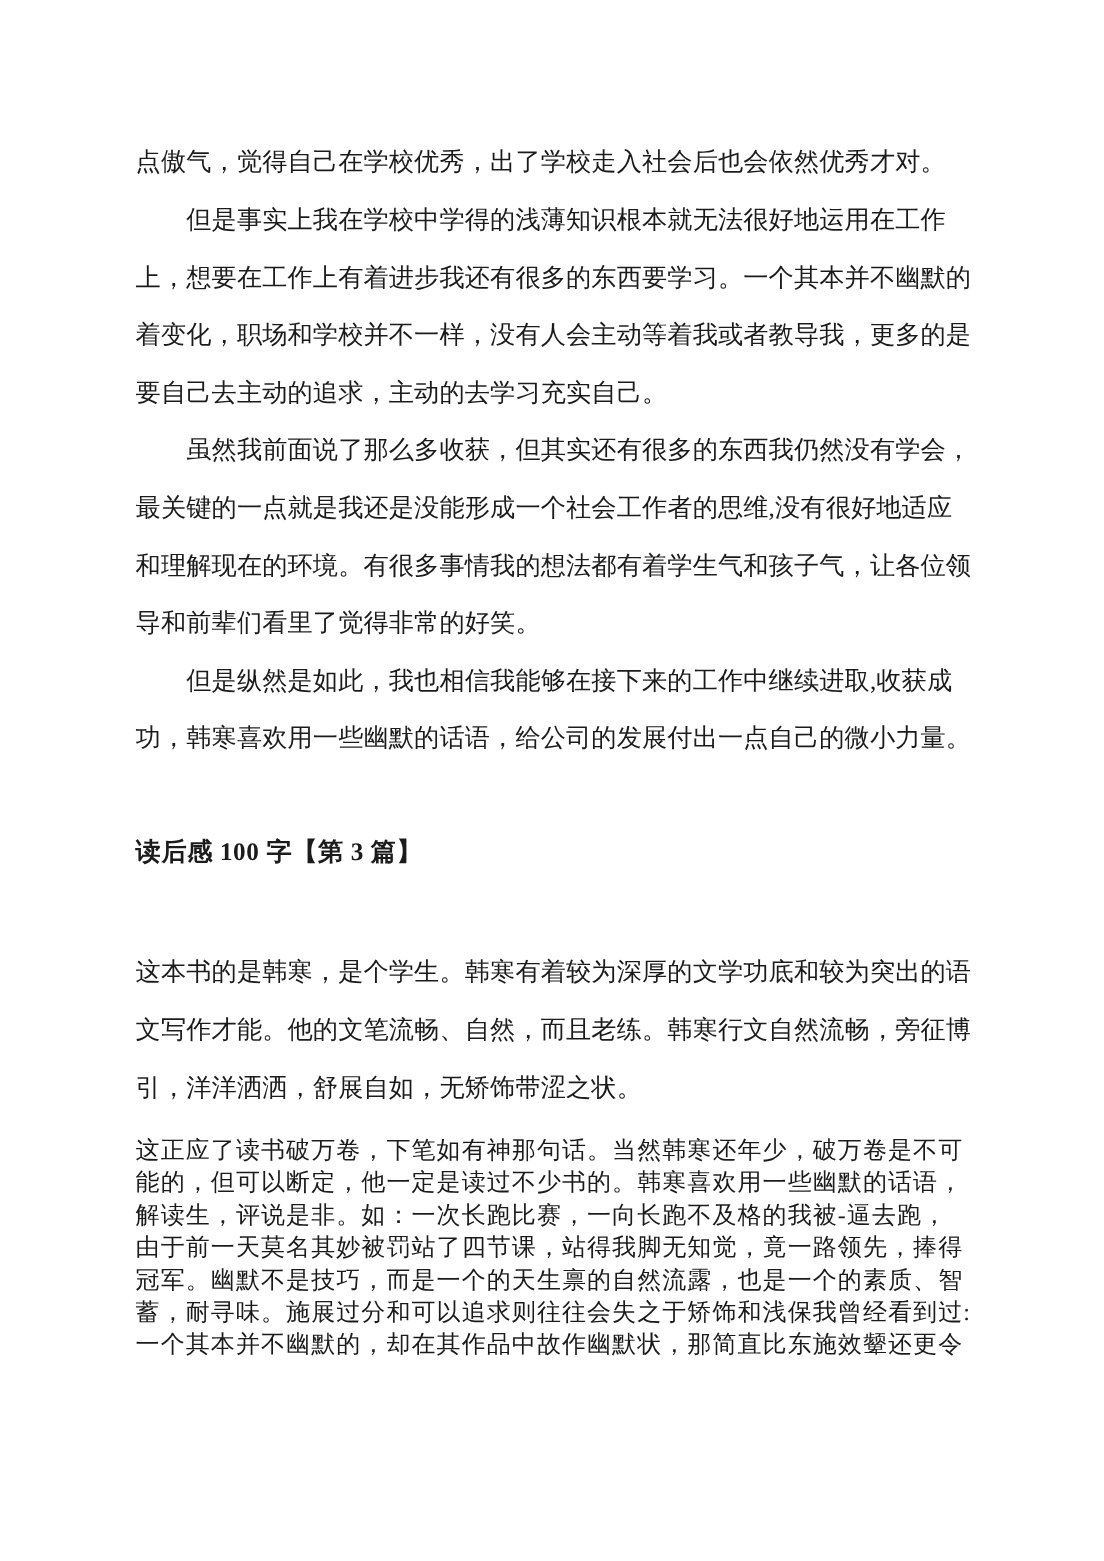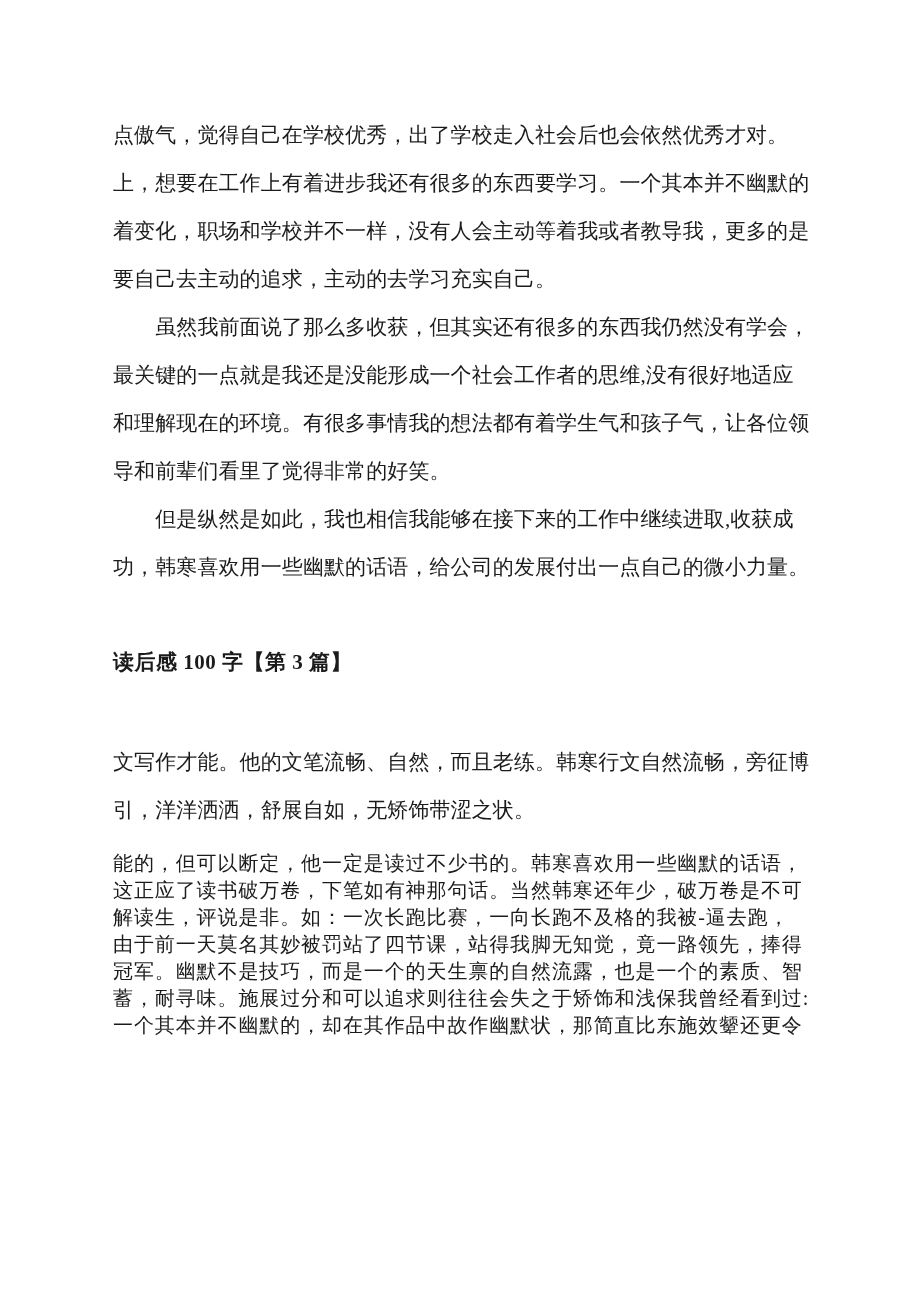--- a/index.html
+++ b/index.html
@@ -49,20 +49,21 @@
 </head>
 <body>
 
 <div class="page" style="background: rgb(255, 255, 255); color: rgb(27, 27, 27);">
   <div class="content">
     <div class="para style-double p-continuation">
         <div class="line">点傲气，觉得自己在学校优秀，出了学校走入社会后也会依然优秀才对。</div>
       </div>
 
     <div class="para style-double p-work-reality">
+        <div class="line">　　但是事实上我在学校中学得的浅薄知识根本就无法很好地运用在工作</div>
         <div class="line">上，想要在工作上有着进步我还有很多的东西要学习。一个其本并不幽默的</div>
         <div class="line">着变化，职场和学校并不一样，没有人会主动等着我或者教导我，更多的是</div>
         <div class="line">要自己去主动的追求，主动的去学习充实自己。</div>
       </div>
 
     <div class="para style-double p-gains">
         <div class="line">　　虽然我前面说了那么多收获，但其实还有很多的东西我仍然没有学会，</div>
         <div class="line">最关键的一点就是我还是没能形成一个社会工作者的思维,没有很好地适应</div>
         <div class="line">和理解现在的环境。有很多事情我的想法都有着学生气和孩子气，让各位领</div>
         <div class="line">导和前辈们看里了觉得非常的好笑。</div>
@@ -71,27 +72,28 @@
     <div class="para style-double p-resolve">
         <div class="line">　　但是纵然是如此，我也相信我能够在接下来的工作中继续进取,收获成</div>
         <div class="line">功，韩寒喜欢用一些幽默的话语，给公司的发展付出一点自己的微小力量。</div>
       </div>
 
     <div class="para style-heading p-heading">
         <div class="line">读后感 100 字【第 3 篇】</div>
       </div>
 
     <div class="para style-double p-hanhan-intro">
+        <div class="line">这本书的是韩寒，是个学生。韩寒有着较为深厚的文学功底和较为突出的语</div>
         <div class="line">文写作才能。他的文笔流畅、自然，而且老练。韩寒行文自然流畅，旁征博</div>
         <div class="line">引，洋洋洒洒，舒展自如，无矫饰带涩之状。</div>
       </div>
 
     <div class="para style-single p-humor">
+        <div class="line">这正应了读书破万卷，下笔如有神那句话。当然韩寒还年少，破万卷是不可</div>
         <div class="line">能的，但可以断定，他一定是读过不少书的。韩寒喜欢用一些幽默的话语，</div>
-        <div class="line">这正应了读书破万卷，下笔如有神那句话。当然韩寒还年少，破万卷是不可</div>
         <div class="line">解读生，评说是非。如：一次长跑比赛，一向长跑不及格的我被-逼去跑，</div>
         <div class="line">由于前一天莫名其妙被罚站了四节课，站得我脚无知觉，竟一路领先，捧得</div>
         <div class="line">冠军。幽默不是技巧，而是一个的天生禀的自然流露，也是一个的素质、智</div>
         <div class="line">蓄，耐寻味。施展过分和可以追求则往往会失之于矫饰和浅保我曾经看到过:</div>
         <div class="line">一个其本并不幽默的，却在其作品中故作幽默状，那简直比东施效颦还更令</div>
       </div>
   </div>
 </div>
 
 </body></html>

